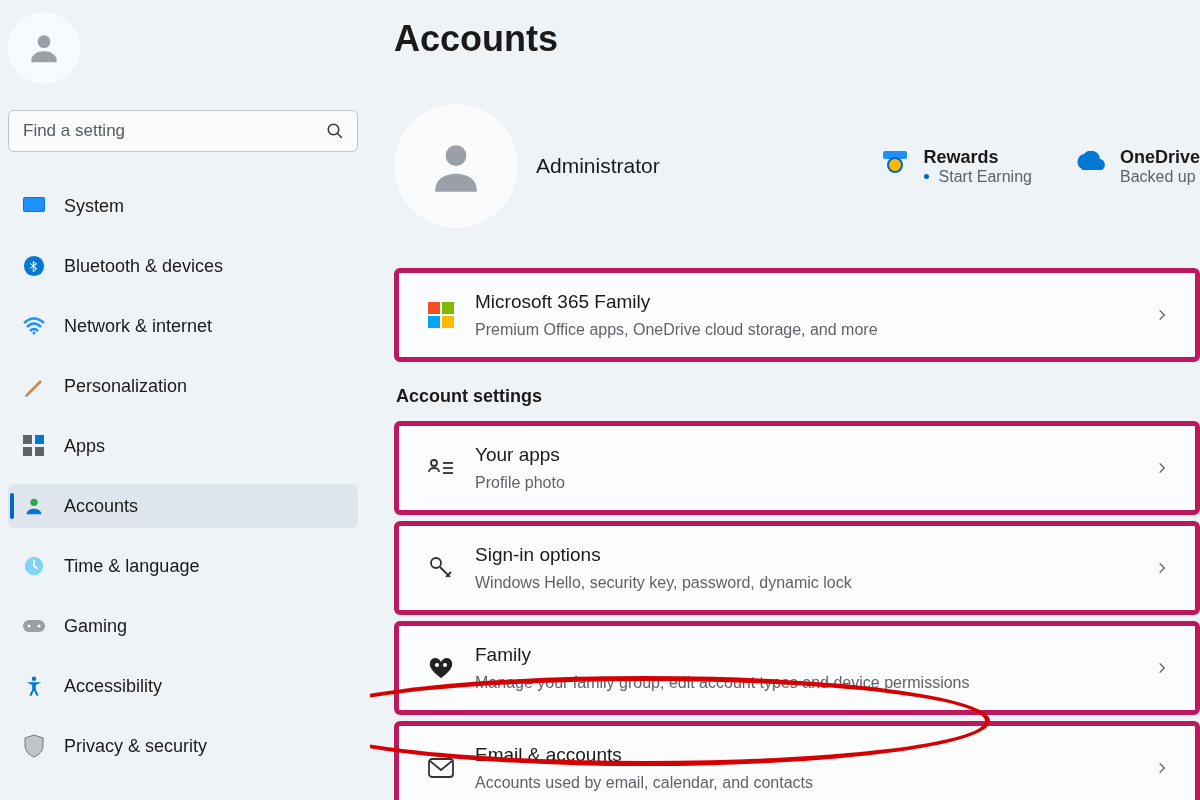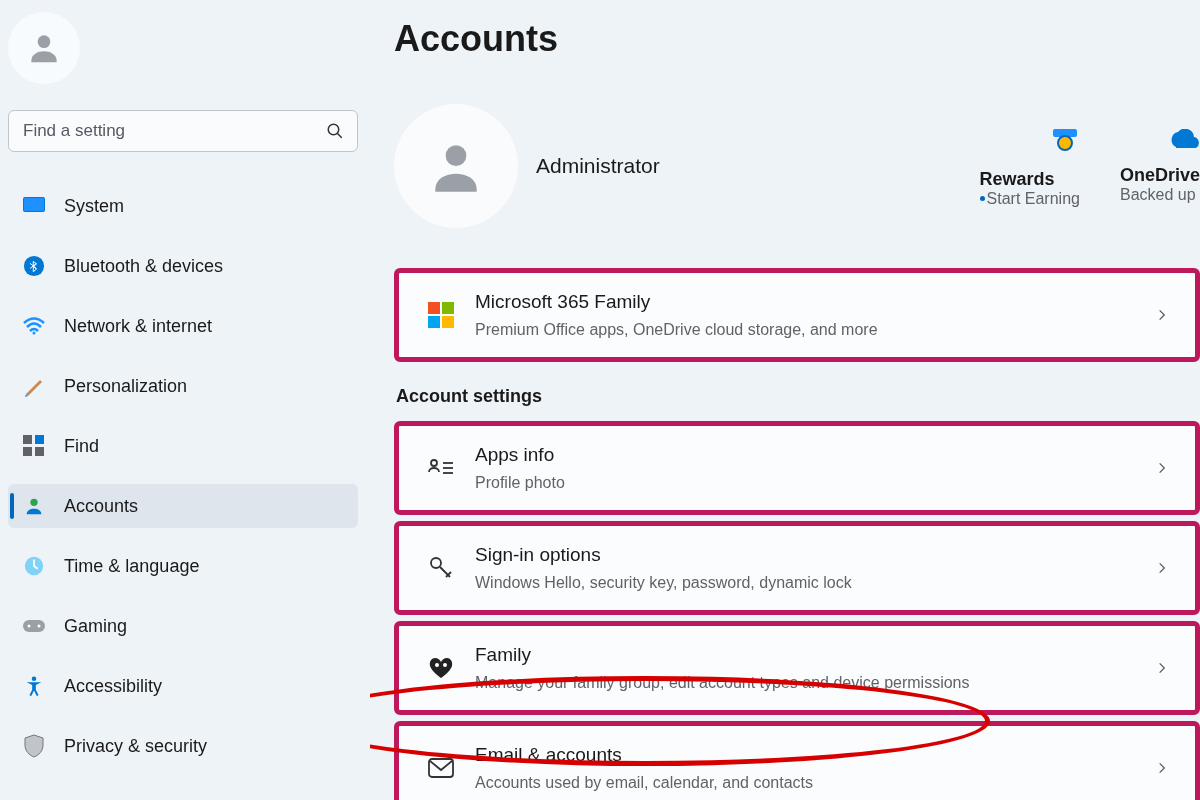--- a/index.html
+++ b/index.html
@@ -107,26 +107,25 @@
   }
   .big-avatar svg { width: 62px; height: 62px; fill: #9aa0a6; }
   .username { font-size: 21px; }
   .cards-right {
     margin-left: auto;
     display: flex;
     gap: 40px;
   }
   .mini-card {
     display: flex;
-    align-items: flex-end;
+    align-items: flex-start;
     gap: 14px;
-    flex-direction: column;
   }
   .mini-card .t1 { font-size: 18px; font-weight: 600; }
-  .mini-card .t2 { font-size: 16px; color: #5f6368; display:flex; align-items:center; gap:2px;}
+  .mini-card .t2 { font-size: 16px; color: #5f6368; display:flex; align-items:center; gap:10px;}
   .bullet { width:5px; height:5px; background:#0067c0; border-radius:50%; display:inline-block;}
   .reward-icon { width:30px; height:30px; }
   .cloud-icon { width:34px; height:22px; margin-top:4px;}
 
   .card {
     background: #fbfcfd;
     border: 5px solid #be185d;
     border-radius: 6px;
     display: flex;
     align-items: center;
@@ -226,21 +225,21 @@
     </div>
     <div class="nav-item">
       <span class="nav-icon">
           <svg width="22" height="22" viewBox="0 0 22 22">
             <rect x="0" y="0" width="9" height="9" fill="#5f6368"></rect>
             <rect x="12" y="0" width="9" height="9" fill="#0078d4"></rect>
             <rect x="0" y="12" width="9" height="9" fill="#5f6368"></rect>
             <rect x="12" y="12" width="9" height="9" fill="#5f6368"></rect>
           </svg>
         </span>
-      <span>Find</span>
+      <span>Apps</span>
     </div>
     <div class="nav-item active">
       <span class="nav-icon">
           <svg width="22" height="22" viewBox="0 0 24 24">
             <circle cx="12" cy="8" r="4" fill="#2ea44f"></circle>
             <path d="M4 21c0-4 4-6 8-6s8 2 8 6" fill="#0078d4"></path>
           </svg>
         </span>
       <span>Accounts</span>
     </div>
@@ -347,21 +346,21 @@
     <span class="icon-slot">
       <svg width="26" height="22" viewBox="0 0 26 22" fill="none" stroke="#333" stroke-width="1.8">
           <circle cx="6" cy="6" r="3"></circle>
           <path d="M1 15c0-3 3-4 5-4s5 1 5 4"></path>
           <line x1="15" y1="6" x2="25" y2="6"></line>
           <line x1="15" y1="11" x2="25" y2="11"></line>
           <line x1="15" y1="16" x2="25" y2="16"></line>
         </svg>
     </span>
     <div class="texts">
-      <div class="title">Apps info</div>
+      <div class="title">Your apps</div>
       <div class="sub">Profile photo</div>
     </div>
     <svg class="chev" viewBox="0 0 24 24">
         <path d="M8 4l8 8-8 8" stroke-width="2"></path>
       </svg>
   </div>
 
   <div class="card">
     <span class="icon-slot">
       <svg width="26" height="26" viewBox="0 0 26 26" fill="none" stroke="#333" stroke-width="1.8">

